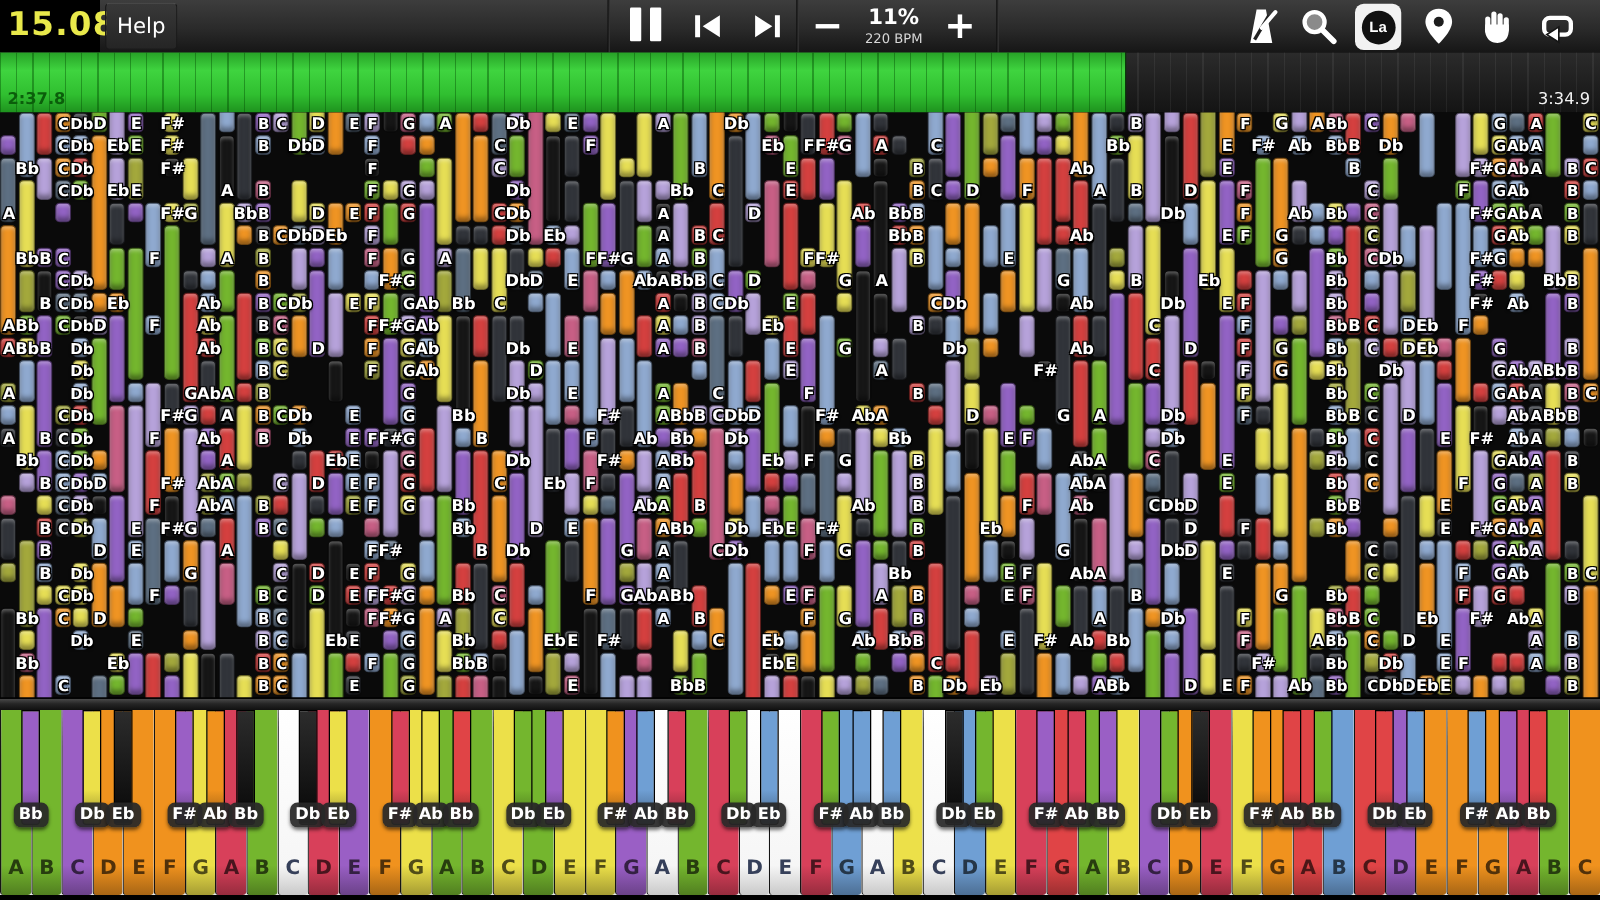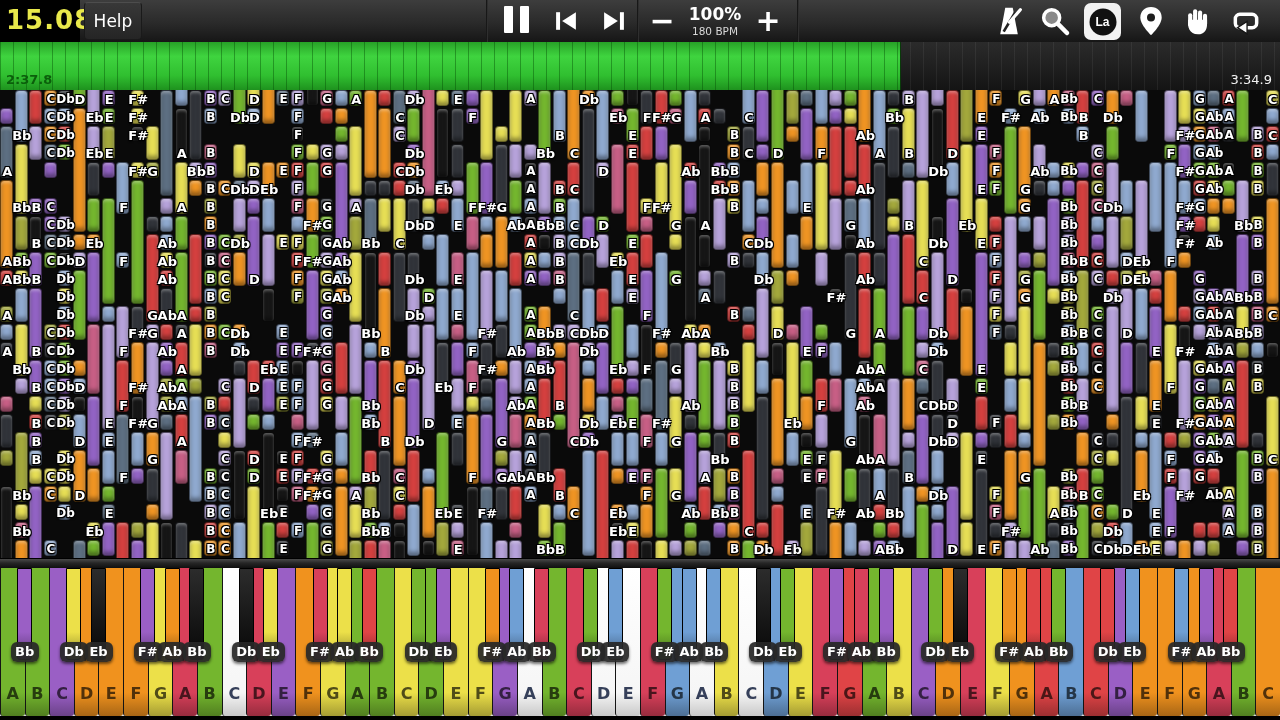--- a/index.html
+++ b/index.html
@@ -88,22 +88,22 @@
       <svg width="28" height="22" viewBox="0 0 24 20">
         <rect x="17.4" y="2" width="3.6" height="16" fill="#fff"></rect>
         <path d="M3 2 L15.5 10 L3 18 Z" fill="#fff"></path>
       </svg>
     </button>
 
     <div class="sep" style="left:637px"></div>
 
     <button class="tb-btn glyph-btn" style="left:644px;width:36px">−</button>
     <div class="tempo">
-      <div class="zl">100%</div>
-      <div class="bpm">180 BPM</div>
+      <div class="zl">11%</div>
+      <div class="bpm">220 BPM</div>
     </div>
     <button class="tb-btn glyph-btn" style="left:750px;width:36px">+</button>
 
     <div class="sep" style="left:797px"></div>
 
     <button class="icon-btn" style="left:993px">
       <svg width="32" height="32" viewBox="0 0 24 24">
         <path d="M9.2 2 L14.8 2 L18.6 22 L5.4 22 Z" fill="#fff"></path>
         <line x1="8" y1="20" x2="16.6" y2="5.5" stroke="#222" stroke-width="2"></line>
         <line x1="12.4" y1="13" x2="20.5" y2="3.5" stroke="#fff" stroke-width="2.4" stroke-linecap="round"></line>

